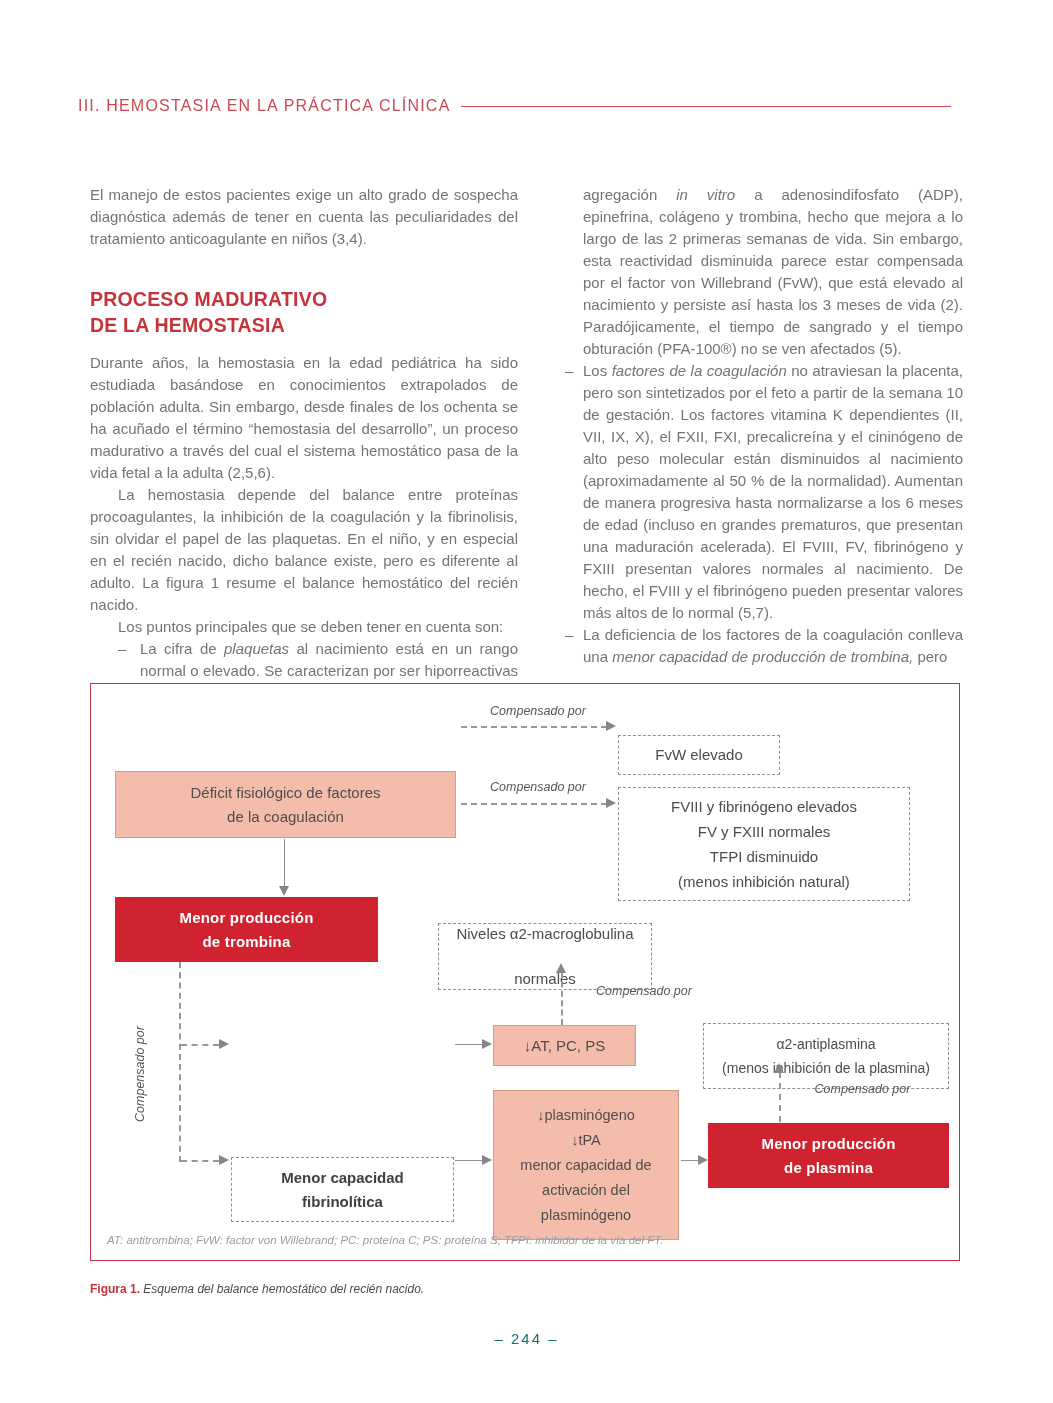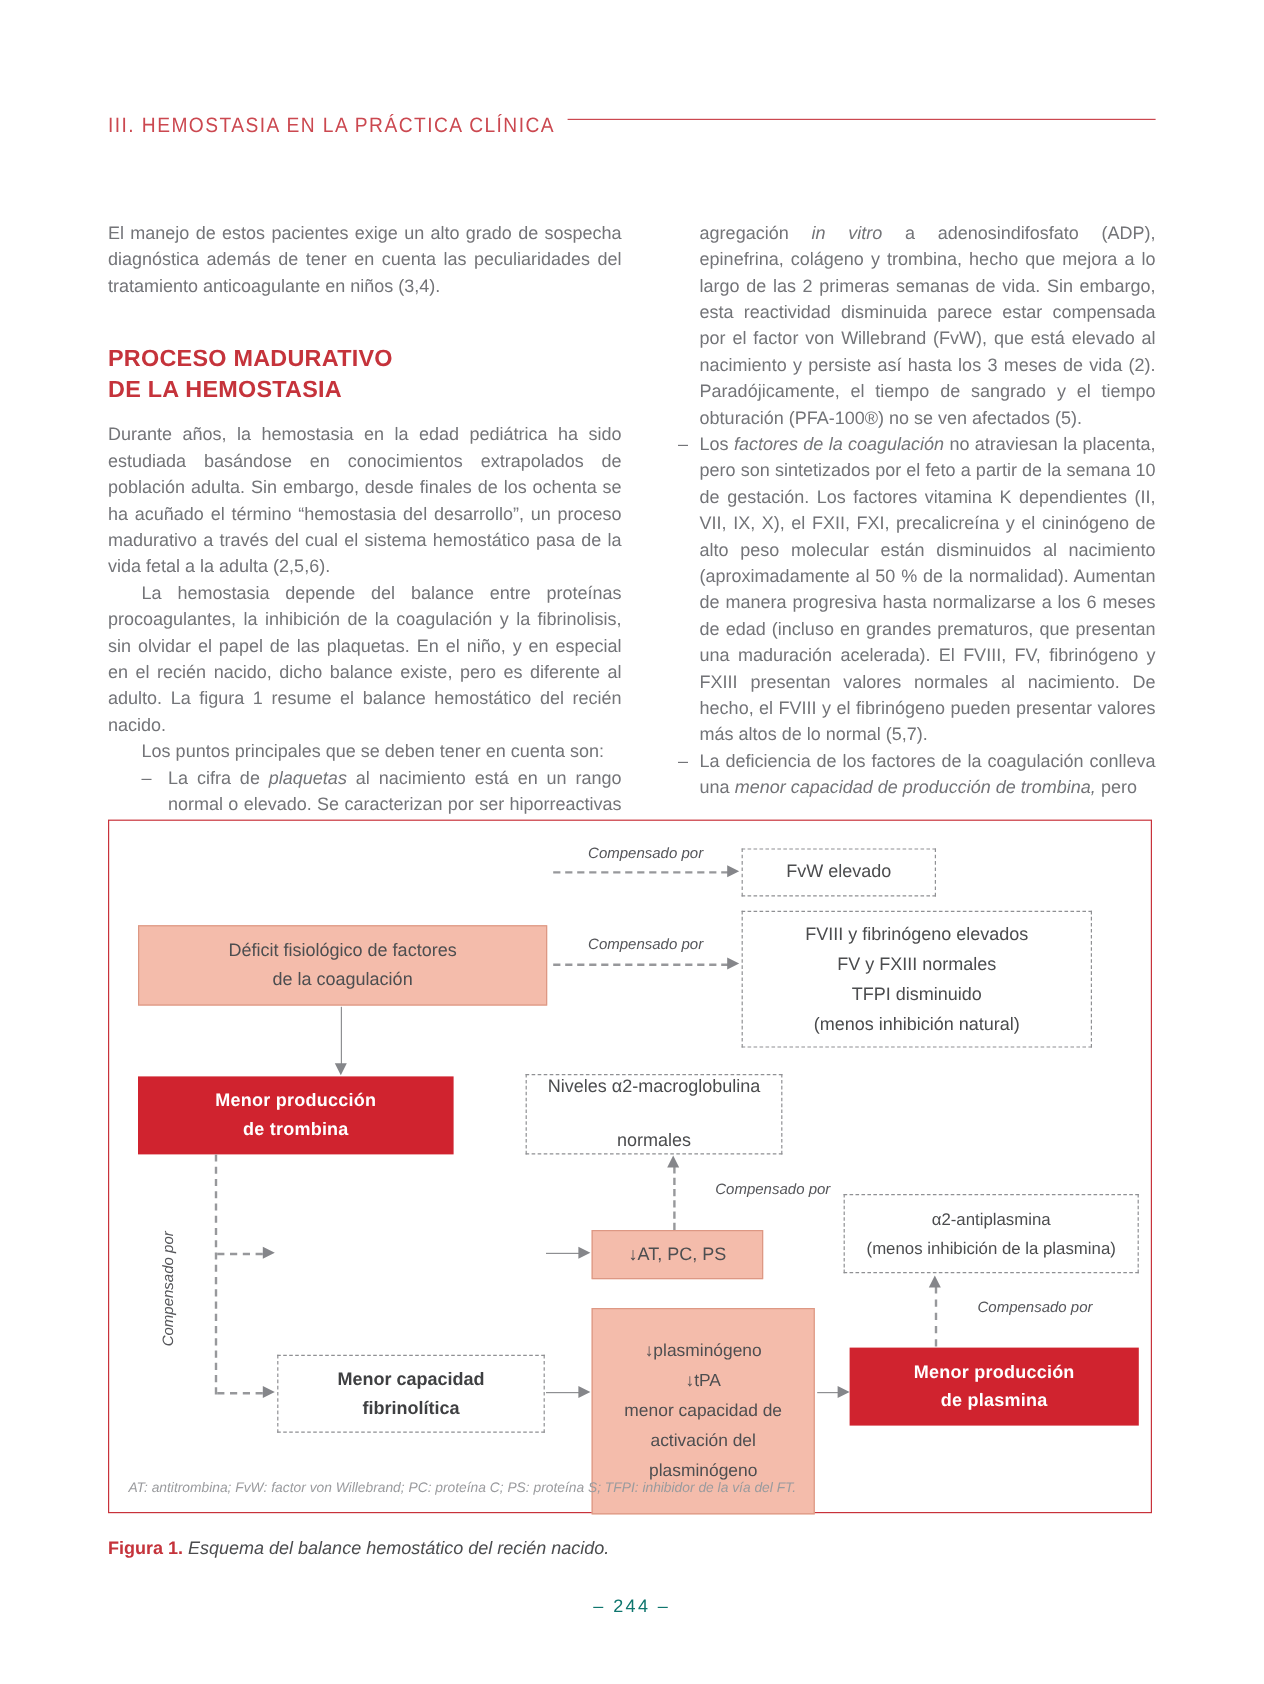--- a/index.html
+++ b/index.html
@@ -2,21 +2,21 @@
 <html lang="es"><head>
 <meta charset="utf-8">
 <style>
   html,body { margin:0; padding:0; }
   body {
     width:1053px; height:1403px; position:relative; background:#ffffff;
     font-family:"Liberation Sans", sans-serif; color:#737478;
     -webkit-font-smoothing:antialiased;
   }
   
-  .runhead { position:absolute; left:90px; top:97px; width:873px; display:flex; align-items:flex-start; }
+  .runhead { position:absolute; left:78px; top:97px; width:873px; display:flex; align-items:center; }
   .runhead .ttl { color:#cb4850; font-size:16px; letter-spacing:1.2px; white-space:nowrap;
                   font-weight:500; transform:scaleY(1.08); transform-origin:left bottom; }
   .runhead .rule { flex:1; border-bottom:1.6px solid #cb4850; margin-left:10px; height:2px; margin-bottom:2px; }
   
   .col { position:absolute; font-size:15px; line-height:22px; text-align:justify; }
   .col-left  { left:90px;  top:184px; width:428px; }
   .col-right { left:565px; top:184px; width:398px; }
   .col p { margin:0; }
   .it { font-style:italic; }
   h2.sect { color:#c5333b; font-size:19.5px; line-height:26px; margin:36px 0 14px 0;
@@ -28,36 +28,36 @@
   .rbullet { position:relative; padding-left:18px; }
   .rbullet .dash { position:absolute; left:0; }
   
   .fig { position:absolute; left:90px; top:683px; width:870px; height:578px;
          border:1.5px solid #c8323b; background:#fff; box-sizing:border-box; }
   .fig * { box-sizing:border-box; }
   .fbox { position:absolute; display:flex; flex-direction:column; align-items:center;
           justify-content:center; text-align:center; font-size:15px; line-height:24px; }
   .salmon { background:#f4bcab; border:1px solid #dd9884; color:#4d4e50; }
   .redbox { background:#d0232f; color:#ffffff; font-weight:bold; letter-spacing:0.2px; }
-  .dashedbox { border:1.6px dashed #8f9093; background:#fff; color:#4b4c4e; }
+  .dashedbox { border:1.6px dashed #8f9093; background:#fff; color:#4b4c4e;margin-top:28px; }
   .semib { font-weight:600; color:#3f4042; }
   .comp { position:absolute; font-style:italic; font-size:12.5px; color:#55565a; text-align:center; }
   .dl-h { position:absolute; height:0; border-top:2px dashed #97989b; }
   .dl-v { position:absolute; width:0; border-left:2px dashed #97989b; }
   .sl-h { position:absolute; height:0; border-top:1.6px solid #8e8f92; }
   .sl-v { position:absolute; width:0; border-left:1.6px solid #8e8f92; }
   .ah { position:absolute; width:0; height:0; border-style:solid; }
   .ah-r { border-width:5.5px 0 5.5px 10px; border-color:transparent transparent transparent #85868a; }
   .ah-u { border-width:0 5.5px 10px 5.5px; border-color:transparent transparent #85868a transparent; }
   .ah-d { border-width:10px 5.5px 0 5.5px; border-color:#85868a transparent transparent transparent; }
   .rot-label { position:absolute; transform:rotate(-90deg); font-style:italic;
                font-size:12.5px; color:#55565a; text-align:center; }
   .footnote { position:absolute; font-style:italic; font-size:11.5px; color:#9a9b9e; }
   
-  .caption { position:absolute; left:90px; top:1282px; width:780px; font-size:15px; }
+  .caption { position:absolute; left:90px; top:1282px; width:780px; font-size:12px; }
   .caption .figlbl { color:#c5333b; font-weight:bold; }
   .caption .figtxt { font-style:italic; color:#4b4c4e; }
   .pageno { position:absolute; left:0; top:1330px; width:1053px; text-align:center;
             color:#0f766e; font-size:15px; letter-spacing:2px; }
 </style>
 </head>
 <body>
 
 <div class="runhead">
   <span class="ttl">III. HEMOSTASIA EN LA PRÁCTICA CLÍNICA</span>
@@ -150,21 +150,21 @@
   <div class="comp" style="left:704px; top:398px; width:135px;">Compensado por</div>
 
   <div class="dl-h" style="left:90px; top:476px; width:38px;"></div>
   <div class="ah ah-r" style="left:128px; top:471px;"></div>
   <div class="fbox dashedbox semib" style="left:140px; top:445px; width:223px; height:65px;">
     <div>Menor capacidad</div>
     <div>fibrinolítica</div>
   </div>
   <div class="sl-h" style="left:364px; top:476px; width:28px;"></div>
   <div class="ah ah-r" style="left:391px; top:471px;"></div>
-  <div class="fbox salmon" style="left:402px; top:406px; width:186px; height:172px; font-size:14.5px; line-height:25px;">
+  <div class="fbox salmon" style="left:402px; top:406px; width:186px; height:150px; font-size:14.5px; line-height:25px;">
     <div>↓plasminógeno</div>
     <div>↓tPA</div>
     <div>menor capacidad de</div>
     <div>activación del</div>
     <div>plasminógeno</div>
   </div>
   <div class="sl-h" style="left:590px; top:476px; width:18px;"></div>
   <div class="ah ah-r" style="left:607px; top:471px;"></div>
   <div class="fbox redbox" style="left:617px; top:439px; width:241px; height:65px;">
     <div>Menor producción</div>

